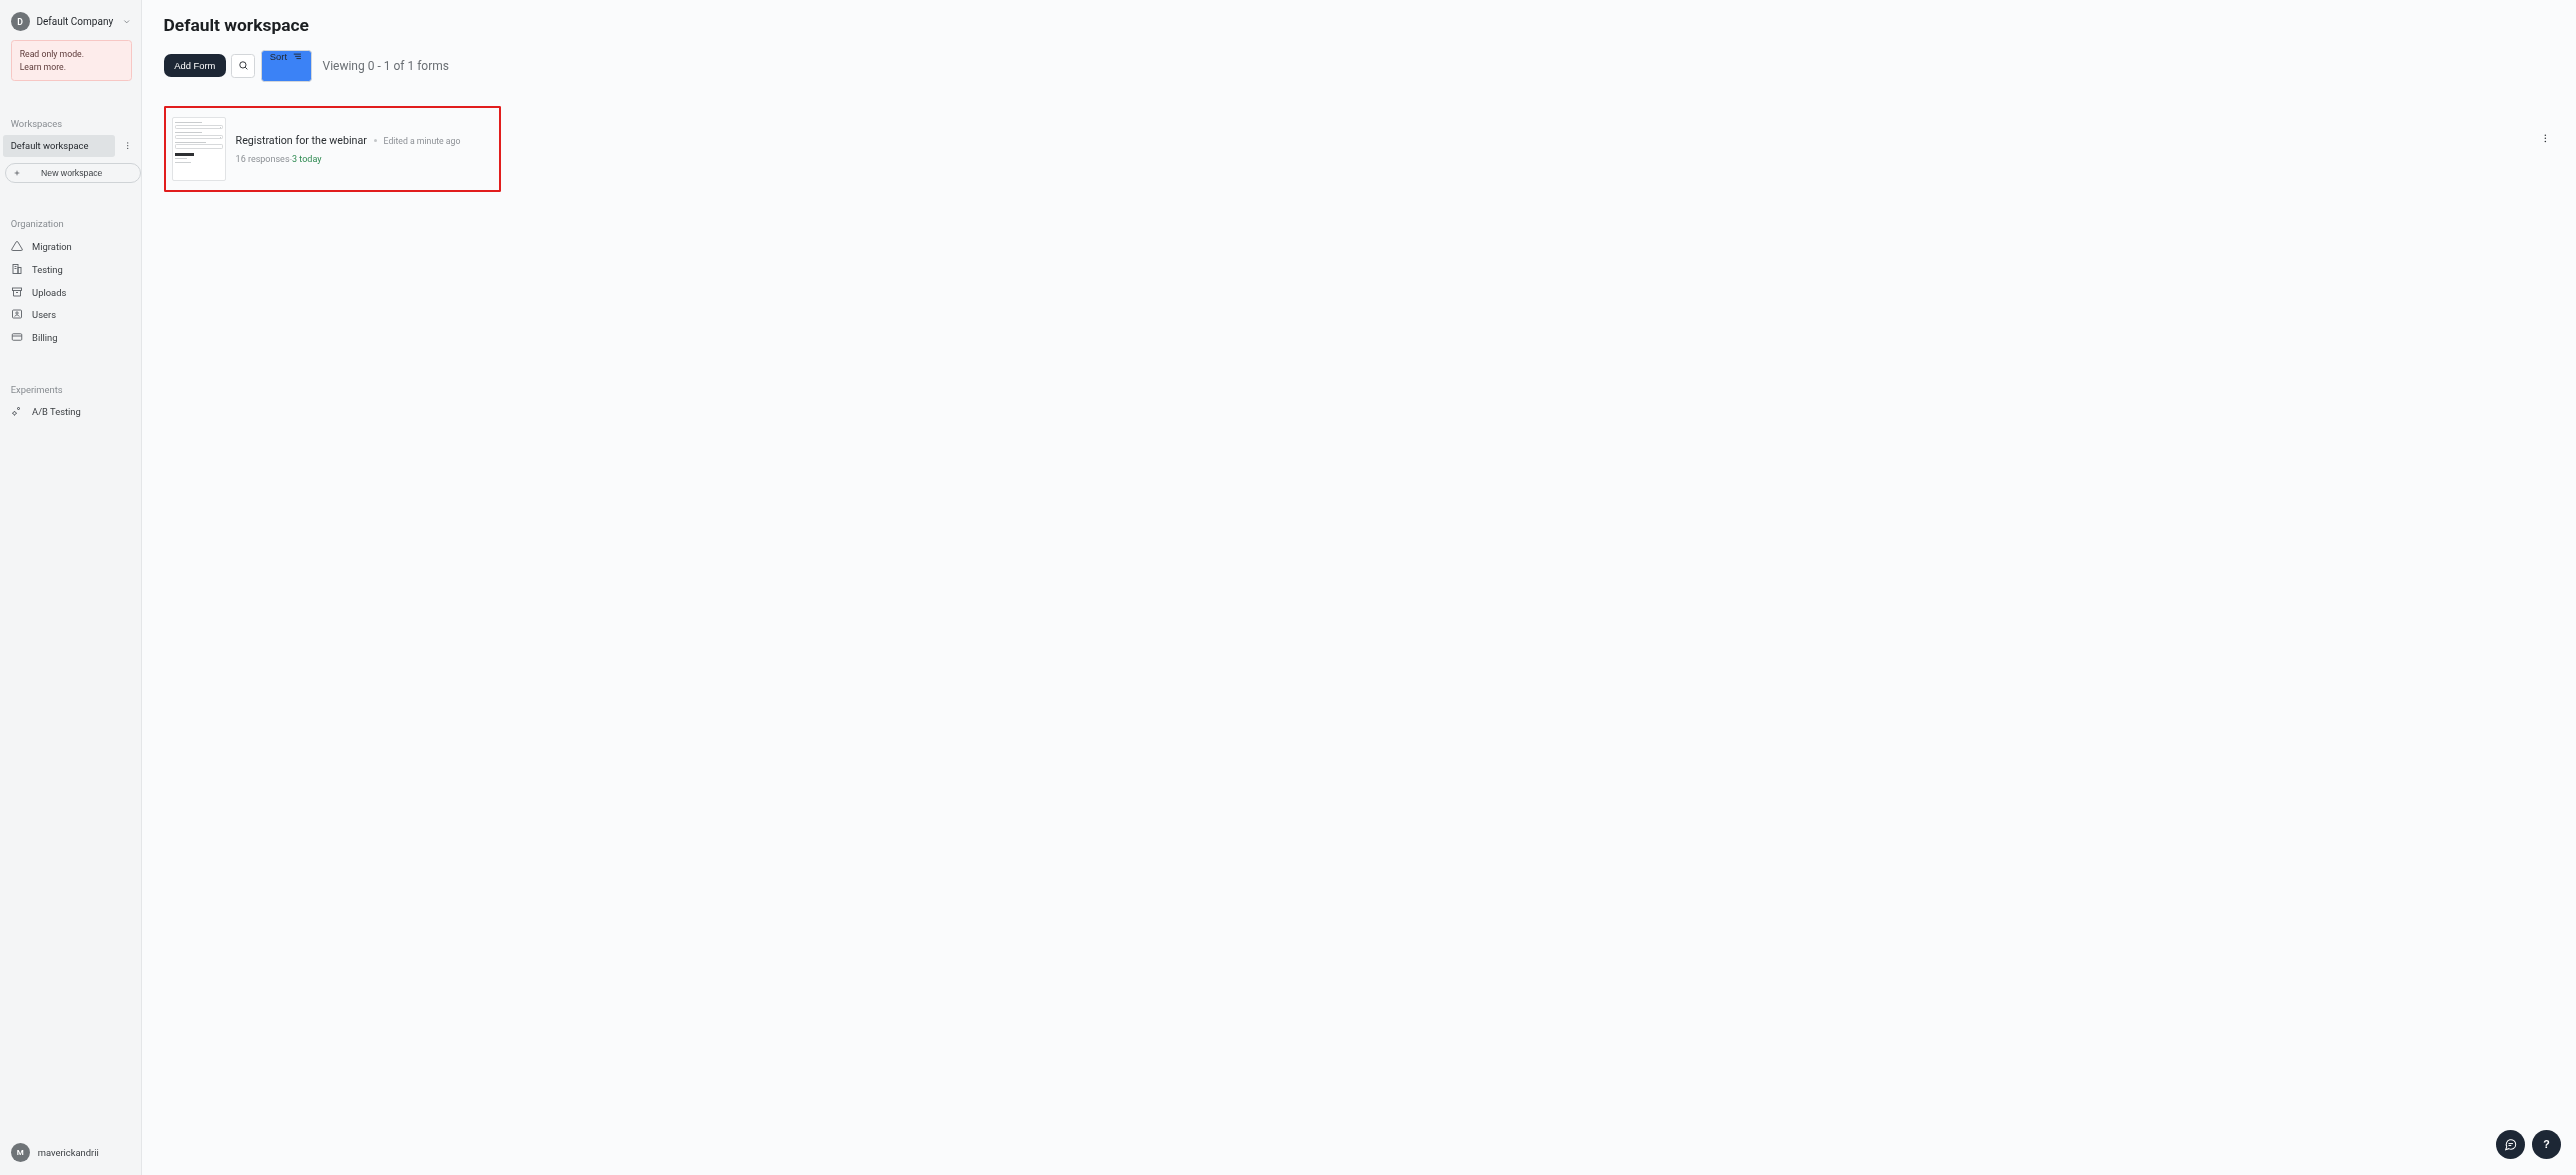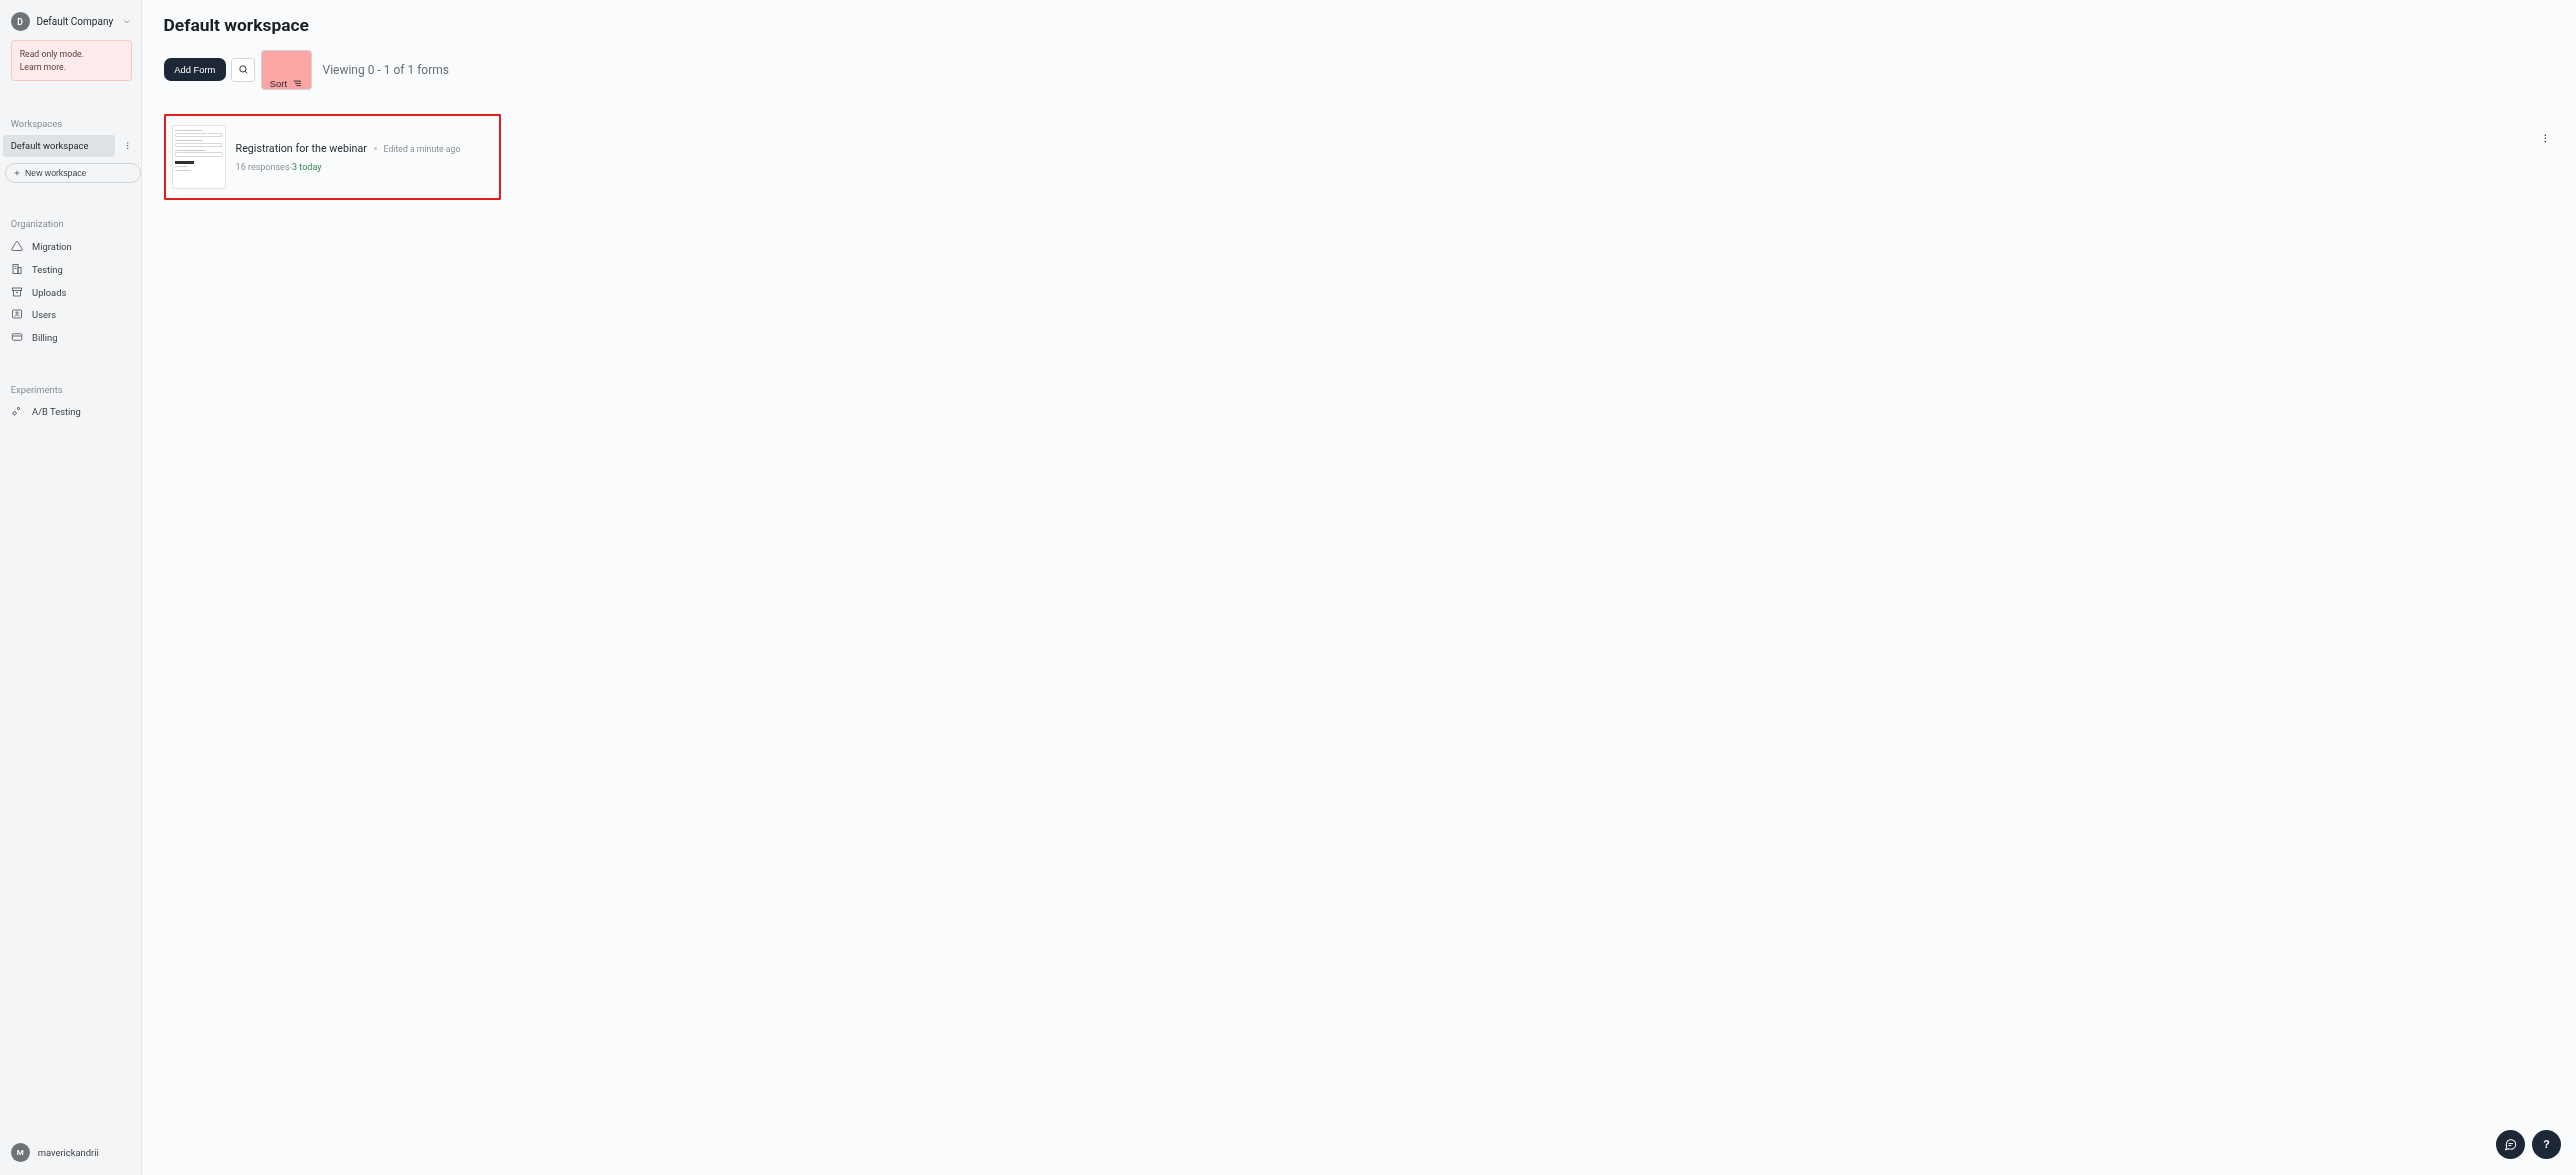--- a/index.html
+++ b/index.html
@@ -71,21 +71,21 @@
   .dots-btn{
     width:19px;height:19px;
     display:flex;align-items:center;justify-content:center;
     color:#44484c;
     cursor:pointer;
     border-radius:2.7px;
   }
 
   .new-ws{
     margin:6.7px 0 0 5.4px;
-    display:inline-flex;align-items:center;gap:4px;
+    display:inline-flex;align-items:center;gap:20px;
     border:0.7px solid #cfd3d6;
     border-radius:670px;
     padding:4px 9.4px 4px 6.7px;
     font-size:8.7px;
     color:#3a3e42;
     background:transparent;
     cursor:pointer;
   }
 
   .spacer-lg{ height:35px; }
@@ -143,25 +143,25 @@
   .icon-btn{
     width:24px;height:24px;
     border:0.7px solid #d3d6d9;
     border-radius:3.4px;
     background:#fff;
     display:flex;align-items:center;justify-content:center;
     cursor:pointer;
     color:#1f2328;
   }
   .sort-btn{
-    height:40px;
+    height:32px;
     border:0.7px solid #d3d6d9;
     border-radius:3.4px;
-    background:#fca5a5;
-    display:flex;align-items:flex-end;gap:5.4px;
+    background:#3b82f6;
+    display:flex;align-items:flex-start;gap:5.4px;
     padding:0 8px;
     cursor:pointer;
     color:#1f2328;
     font-size:9.4px;
   }
   .view-count{
     font-size:12px;
     color:#6a6f74;
     margin-left:5px;
   }

